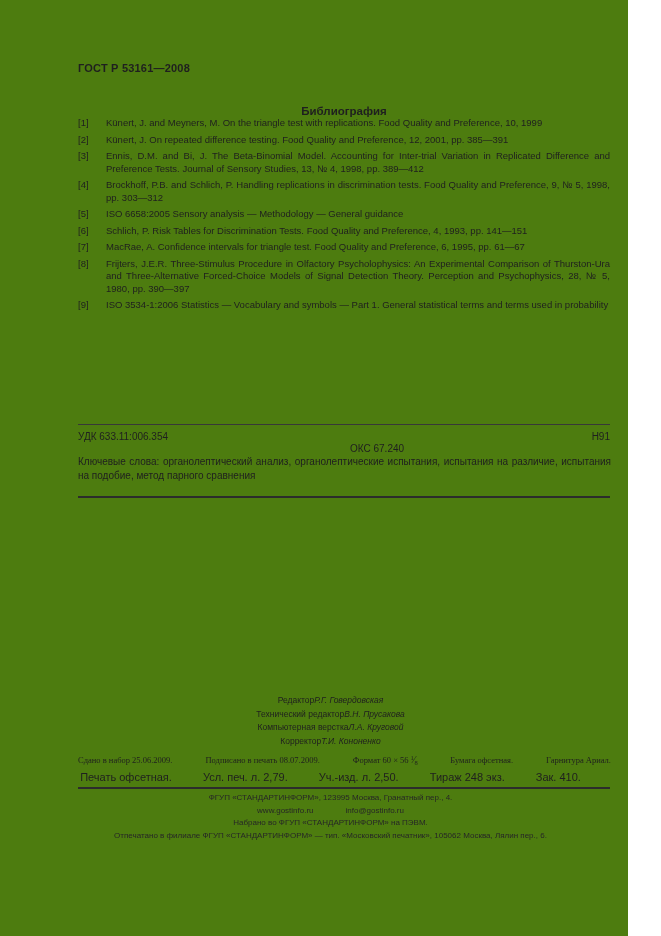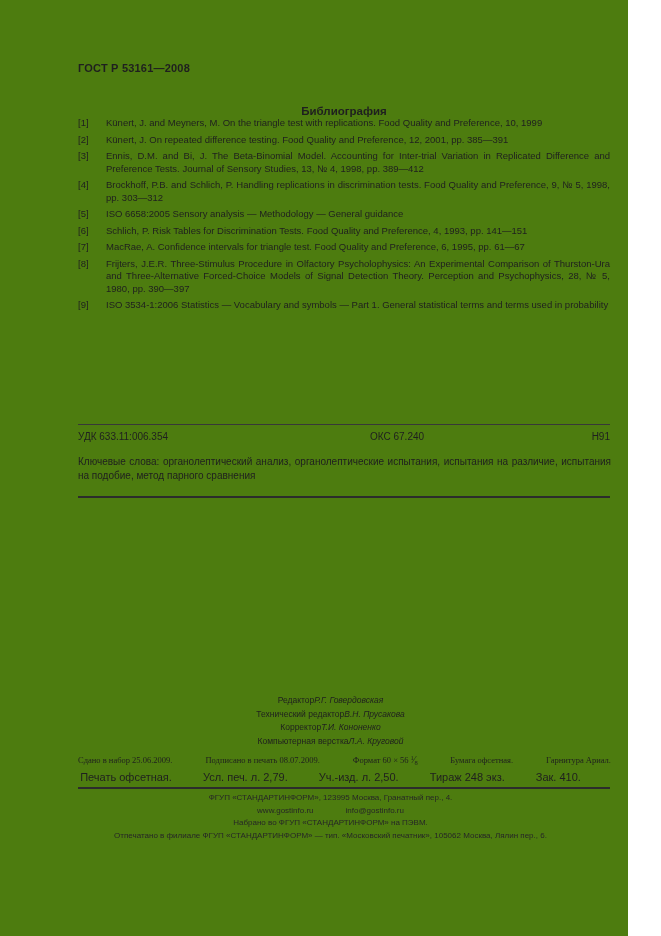--- a/index.html
+++ b/index.html
@@ -35,21 +35,21 @@
   .rule { position: absolute; left: 78px; width: 532px; background: #383838; }
   .rule-top { top: 424px; height: 1px; }
   .rule-mid { top: 496px; height: 2px; background: #2c2c2c; }
   .rule-foot { top: 787px; height: 2px; background: #2c2c2c; }
   .class-row {
     position: absolute;
     top: 431px; left: 78px; width: 532px; height: 14px;
     font-size: 10px;
   }
   .class-udk { position: absolute; left: 0; top: 0; }
-  .class-oks { position: absolute; left: 272px; top: 0; margin-left: 20px; }
+  .class-oks { position: absolute; left: 272px; top: 12px; }
   .class-code { position: absolute; right: 0; top: 0; }
   .keywords {
     position: absolute;
     top: 455px; left: 78px; width: 533px;
     font-size: 10px; line-height: 14px;
     text-align: justify;
   }
   .credits {
     position: absolute;
     top: 694px; left: 0; width: 661px;
@@ -143,24 +143,24 @@
   <div class="rule rule-mid"></div>
 
   <div class="credits">
     <div>
       <span>Редактор</span><span class="credit-name">Р.Г. Говердовская</span>
     </div>
     <div>
       <span>Технический редактор</span><span class="credit-name">В.Н. Прусакова</span>
     </div>
     <div>
-      <span>Корректор</span><span class="credit-name">Т.И. Кононенко</span>
+      <span>Компьютерная верстка</span><span class="credit-name">Л.А. Круговой</span>
     </div>
     <div>
-      <span>Компьютерная верстка</span><span class="credit-name">Л.А. Круговой</span>
+      <span>Корректор</span><span class="credit-name">Т.И. Кононенко</span>
     </div>
   </div>
 
   <div class="imprint-1">
     <span>Сдано в набор 25.06.2009.</span>
     <span>Подписано в печать 08.07.2009.</span>
     <span><span>Формат 60 × 56</span><span class="frac"><sup>1</sup><span class="frac-slash">⁄</span><sub>8</sub></span></span>
     <span>Бумага офсетная.</span>
     <span>Гарнитура Ариал.</span>
   </div>

